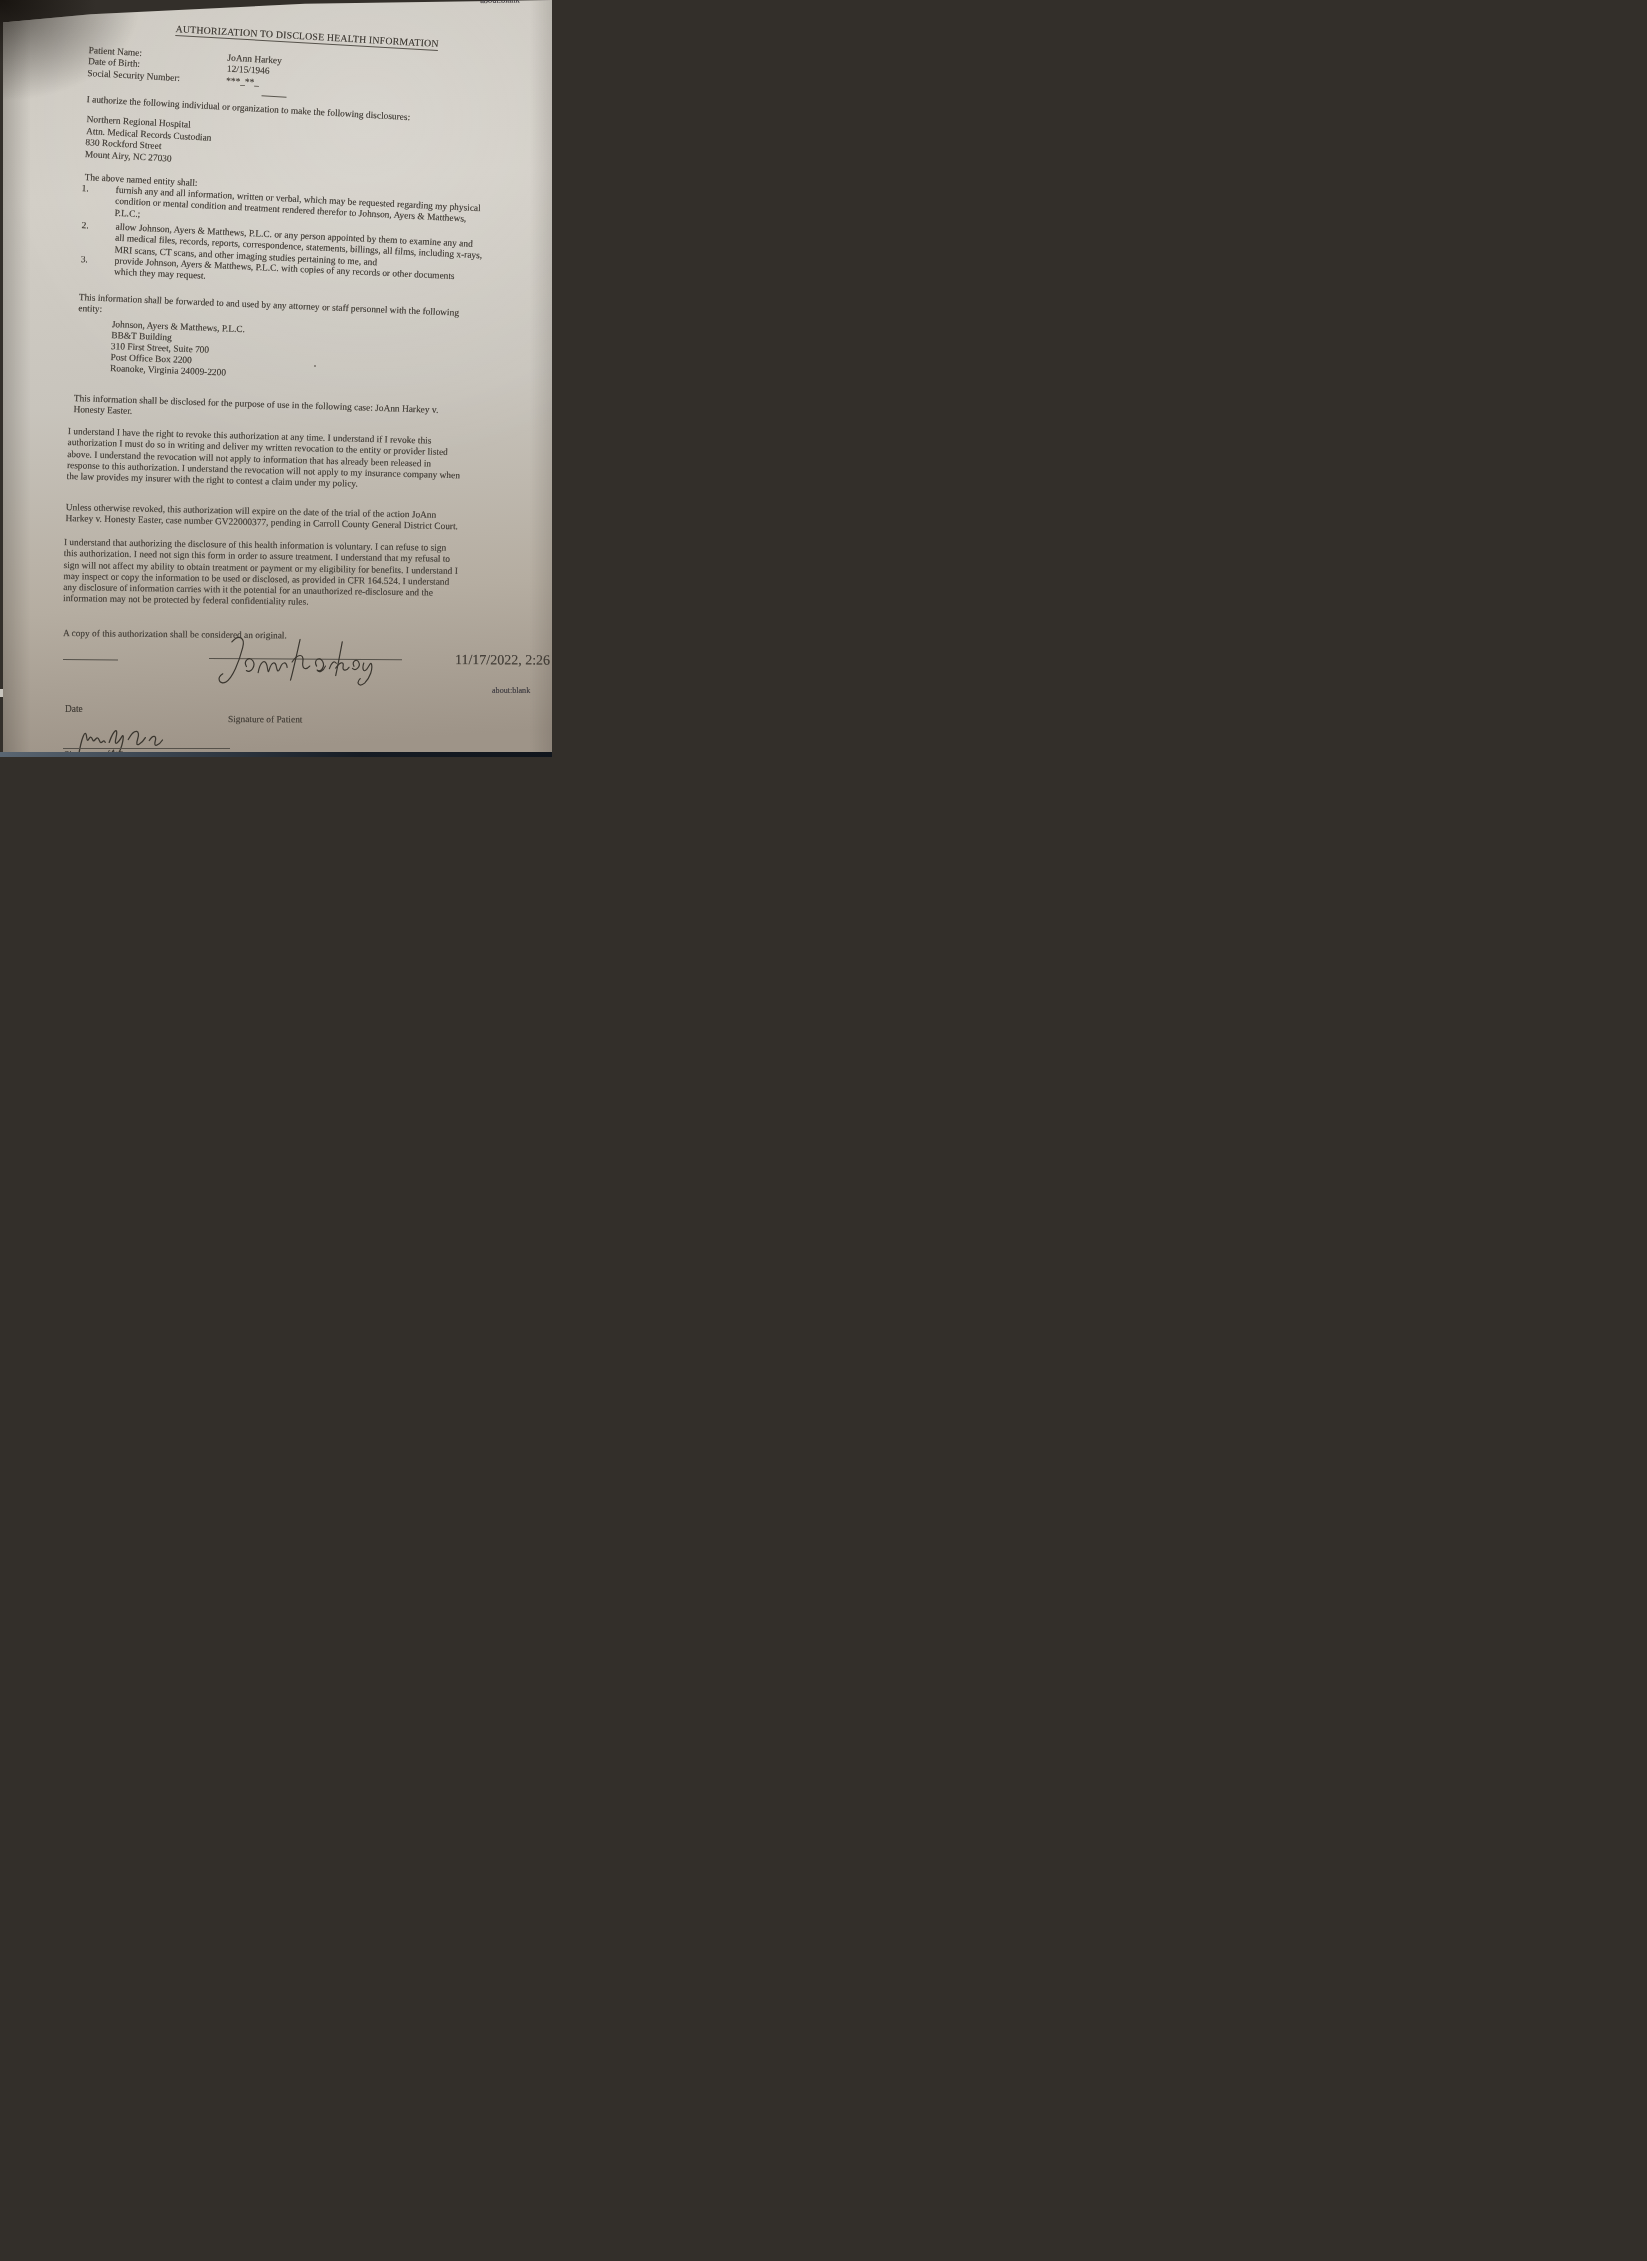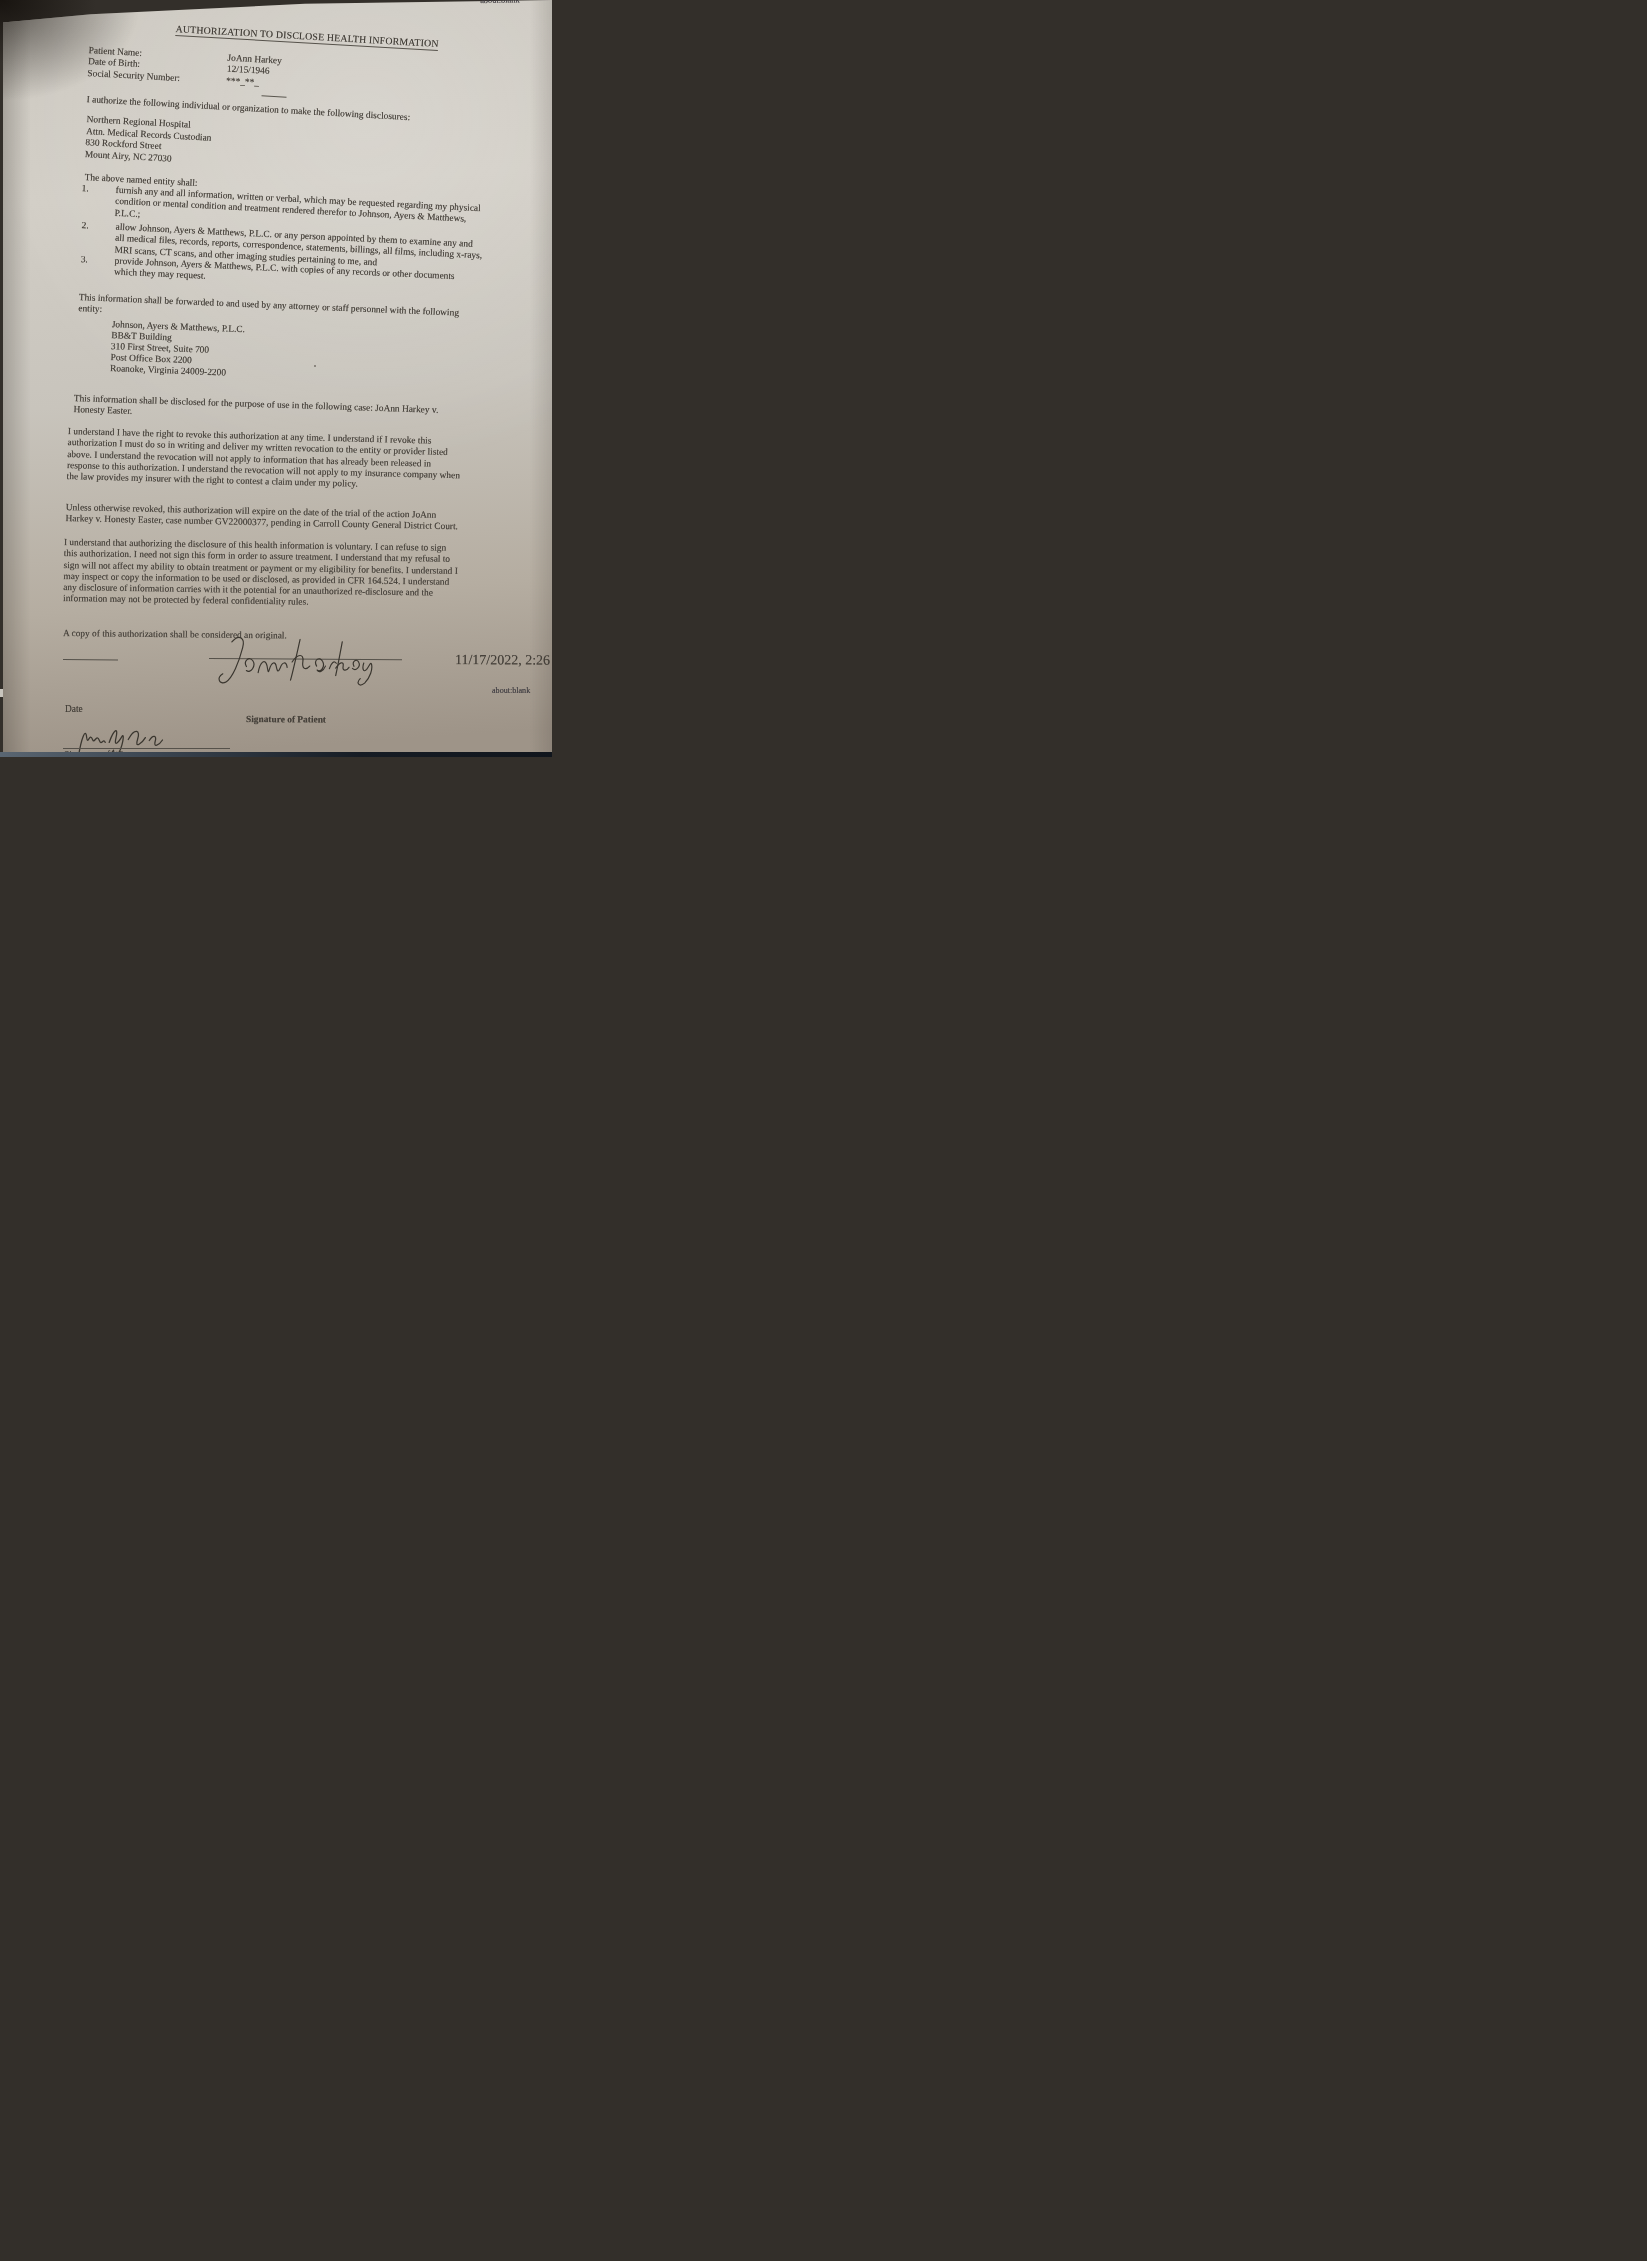--- a/index.html
+++ b/index.html
@@ -152,21 +152,21 @@
     <path stroke-width="2.4" d="M237,75 C241,62 247,58 251,64"></path>
     <path stroke-width="2.4" d="M263,20 C258,48 252,80 250,89"></path>
     <path stroke-width="2.4" d="M250,74 C258,61 267,59 265,70 C263,79 271,81 277,72"></path>
     <path stroke-width="2.4" d="M287,70 C282,59 293,53 297,62 C301,70 291,81 284,74"></path>
     <path stroke-width="2.4" d="M307,63 C303,76 307,83 313,76 C319,68 321,60 323,66 C325,75 321,92 309,104 C298,113 291,104 300,95"></path>
   </svg>
   <div class="blk" style="left:455px;top:654px;font-size:14px;transform:rotate(0.3deg);">11/17/2022, 2:26 PM</div>
 
   <div class="blk artifact" style="left:492px;top:685px;font-size:8.1px;">about:blank</div>
 
-  <div class="blk" style="left:246px;top:714px;transform:rotate(0.3deg);font-weight:bold;">Signature of Patient</div>
+  <div class="blk" style="left:228px;top:714px;transform:rotate(0.3deg);">Signature of Patient</div>
 
   <div class="blk" style="left:65px;top:704px;">Date</div>
 
   <svg class="sig-svg" style="left:70px;top:718px;" width="116" height="45" viewBox="0 0 235 92">
     <path stroke-width="2.6" d="M16,80 C22,42 31,18 33,40 C35,58 39,28 45,44 C49,55 53,30 59,46 C63,58 67,40 71,50"></path>
     <path stroke-width="2.6" d="M79,50 C89,22 98,18 93,40 C88,62 99,48 105,38 C111,28 107,60 96,75 C87,86 79,76 88,66"></path>
     <path stroke-width="2.6" d="M118,44 C131,20 144,24 137,44 C130,65 147,50 153,40"></path>
     <path stroke-width="2.6" d="M161,46 C169,33 177,36 173,48 C169,61 181,56 188,45"></path>
   </svg>
   <div class="blk rule" style="left:63px;top:748px;width:167px;"></div>

